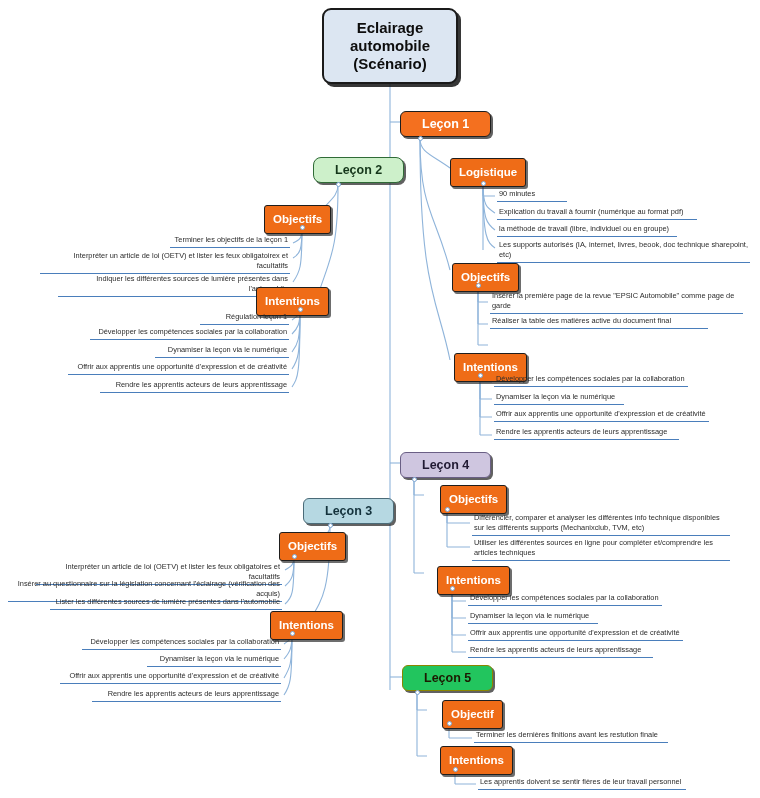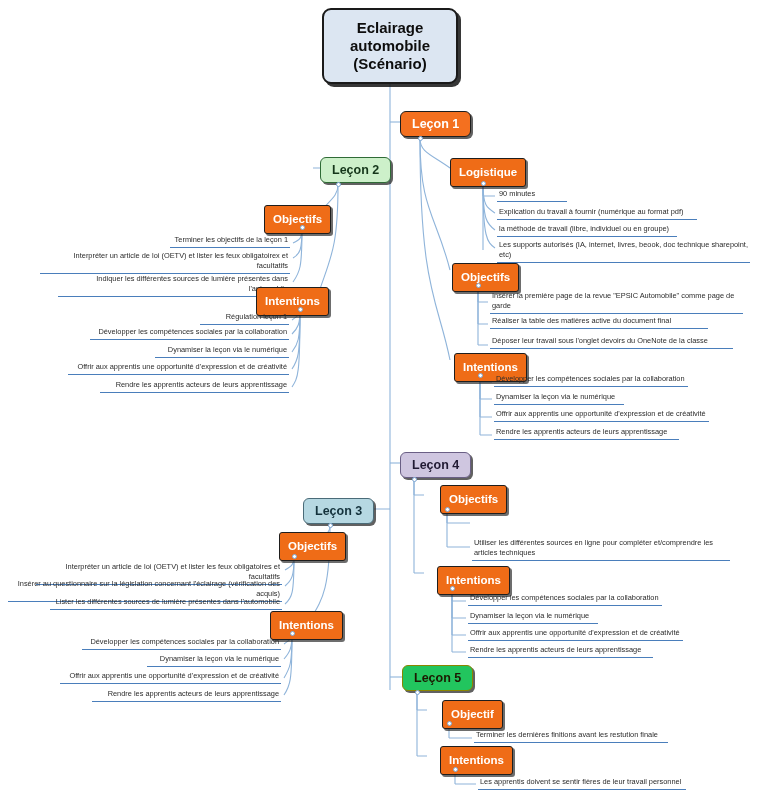--- a/index.html
+++ b/index.html
@@ -16,21 +16,21 @@
     background:#dce6f2;
     box-shadow:3px 3px 0 rgba(20,20,20,.85);
     text-align:center;font-weight:bold;font-size:15px;line-height:18px;
     color:#0d0d0d;padding:9px 4px;
   }
 
   .lesson-node{
     border:1.6px solid #333;border-radius:6px;
     box-shadow:2px 2px 0 rgba(30,30,30,.7);
     font-weight:bold;font-size:12.5px;line-height:14px;
-    padding:5px 11px;text-align:center;
+    padding:5px 21px;text-align:center;
   }
   .lesson-orange{background:#f4701f;border-color:#1e1e1e;color:#ffffff;}
   .lesson-green {background:#cdf0ca;border-color:#2f6b36;color:#15361a;}
   .lesson-blue  {background:#b6d8e2;border-color:#4a6b78;color:#14323c;}
   .lesson-purple{background:#cfc6e0;border-color:#6a5f85;color:#211a33;}
   .lesson-yellow{background:#22c55e;border-color:#8a8500;color:#1c1a00;}
 
   .cat-node{
     background:#ef6c17;border:1.6px solid #1e1e1e;border-radius:3px;
     box-shadow:2px 2px 0 rgba(30,30,30,.65);
@@ -141,30 +141,29 @@
   <div class="conn-dot" style="left:481px;top:181px;"></div>
   <div class="leaf right" style="left:497px;top:189px;width:70px;">90 minutes</div>
   <div class="leaf right" style="left:497px;top:207px;width:200px;">Explication du travail à fournir (numérique au format pdf)</div>
   <div class="leaf right" style="left:497px;top:224px;width:180px;">la méthode de travail (libre, individuel ou en groupe)</div>
   <div class="leaf right" style="left:497px;top:240px;width:253px;white-space:normal;">Les supports autorisés (IA, internet, livres, beook, doc technique sharepoint, etc)</div>
 
   <div class="node cat-node" style="left:452px;top:263px;">Objectifs</div>
   <div class="conn-dot" style="left:476px;top:283px;"></div>
   <div class="leaf right" style="left:490px;top:316px;width:218px;">Réaliser la table des matières active du document final</div>
   <div class="leaf right" style="left:490px;top:291px;width:253px;white-space:normal;">Insérer la première page de la revue "EPSIC Automobile" comme page de garde</div>
-  <div class="leaf right" style="left:490px;top:336px;width:243px;">Déposer leur travail sous l'onglet devoirs du OneNote de la classe</div>
 
   <div class="node cat-node" style="left:454px;top:353px;">Intentions</div>
   <div class="conn-dot" style="left:478px;top:373px;"></div>
   <div class="leaf right" style="left:494px;top:374px;width:194px;">Développer les compétences sociales par la collaboration</div>
   <div class="leaf right" style="left:494px;top:392px;width:130px;">Dynamiser la leçon via le numérique</div>
   <div class="leaf right" style="left:494px;top:409px;width:215px;">Offrir aux apprentis une opportunité d'expression et de créativité</div>
   <div class="leaf right" style="left:494px;top:427px;width:185px;">Rendre les apprentis acteurs de leurs apprentissage</div>
 
-  <div class="node lesson-node lesson-green" style="left:320px;top:157px;">Leçon 2</div>
+  <div class="node lesson-node lesson-green" style="left:313px;top:157px;border-radius:8px;">Leçon 2</div>
   <div class="conn-dot" style="left:336px;top:182px;"></div>
 
   <div class="node cat-node" style="left:264px;top:205px;">Objectifs</div>
   <div class="conn-dot" style="left:300px;top:225px;"></div>
   <div class="leaf left" style="left:170px;top:235px;width:120px;">Terminer les objectifs de la leçon 1</div>
   <div class="leaf left" style="left:40px;top:251px;width:250px;">Interpréter un article de loi (OETV) et lister les feux obligatoirex et facultatifs</div>
   <div class="leaf left" style="left:58px;top:274px;width:232px;">Indiquer les différentes sources de lumière présentes dans l'automobile</div>
 
   <div class="node cat-node" style="left:256px;top:287px;">Intentions</div>
   <div class="conn-dot" style="left:298px;top:307px;"></div>
@@ -188,20 +187,21 @@
   <div class="leaf left" style="left:82px;top:637px;width:199px;">Développer les compétences sociales par la collaboration</div>
   <div class="leaf left" style="left:147px;top:654px;width:134px;">Dynamiser la leçon via le numérique</div>
   <div class="leaf left" style="left:60px;top:671px;width:221px;">Offrir aux apprentis une opportunité d'expression et de créativité</div>
   <div class="leaf left" style="left:92px;top:689px;width:189px;">Rendre les apprentis acteurs de leurs apprentissage</div>
 
   <div class="node lesson-node lesson-purple" style="left:400px;top:452px;">Leçon 4</div>
   <div class="conn-dot" style="left:412px;top:477px;"></div>
 
   <div class="node cat-node" style="left:440px;top:485px;">Objectifs</div>
   <div class="conn-dot" style="left:445px;top:507px;"></div>
+  <div class="leaf right" style="left:472px;top:513px;width:258px;white-space:normal;">Différencier, comparer et analyser les différentes info technique disponibles sur les différents supports (Mechanixclub, TVM, etc)</div>
   <div class="leaf right" style="left:472px;top:538px;width:258px;white-space:normal;">Utiliser les différentes sources en ligne pour compléter et/comprendre les articles techniques</div>
 
   <div class="node cat-node" style="left:437px;top:566px;">Intentions</div>
   <div class="conn-dot" style="left:450px;top:586px;"></div>
   <div class="leaf right" style="left:468px;top:593px;width:194px;">Développer les compétences sociales par la collaboration</div>
   <div class="leaf right" style="left:468px;top:611px;width:130px;">Dynamiser la leçon via le numérique</div>
   <div class="leaf right" style="left:468px;top:628px;width:215px;">Offrir aux apprentis une opportunité d'expression et de créativité</div>
   <div class="leaf right" style="left:468px;top:645px;width:185px;">Rendre les apprentis acteurs de leurs apprentissage</div>
 
   <div class="node lesson-node lesson-yellow" style="left:402px;top:665px;">Leçon 5</div>

